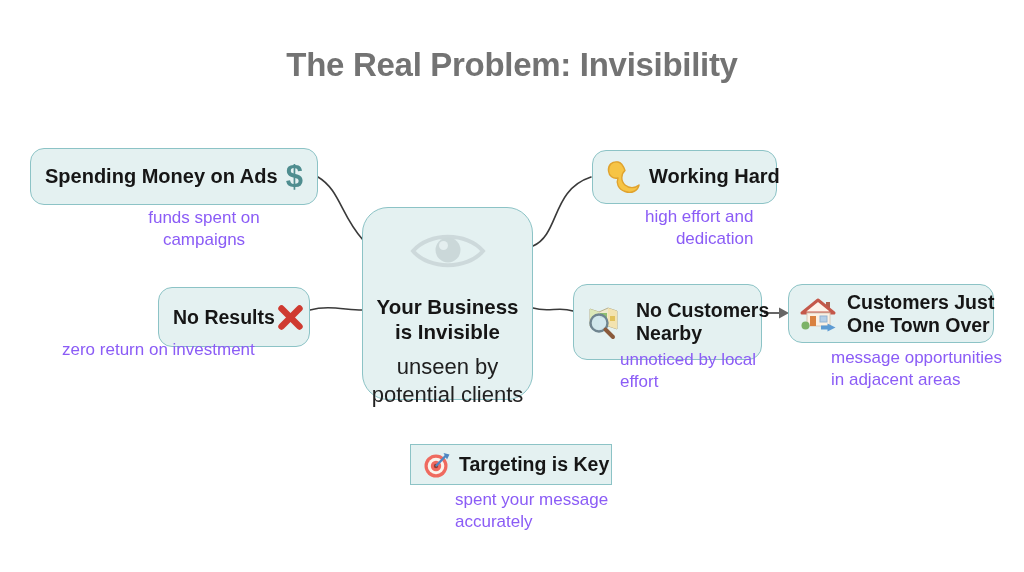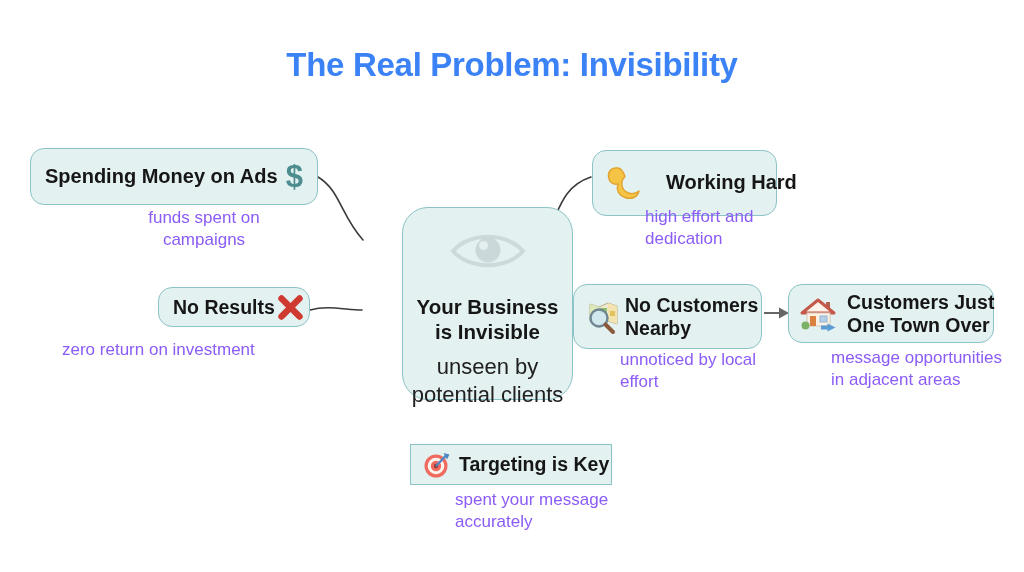--- a/index.html
+++ b/index.html
@@ -2,21 +2,21 @@
 <html><head>
 <meta charset="utf-8">
 <style>
   html,body { margin:0; padding:0; background:#ffffff; }
   body { font-family:"Liberation Sans", sans-serif; }
   .canvas { position:relative; width:1024px; height:572px; background:#ffffff; overflow:hidden; }
 
   .title {
     position:absolute; top:46px; left:0; width:100%;
     margin:0; text-align:center;
-    font-size:33px; font-weight:bold; color:#3b82f6; letter-spacing:-0.3px;
+    font-size:33px; font-weight:bold; color:#737373; letter-spacing:-0.3px;
   }
 
   .connectors { position:absolute; left:0; top:0; width:1024px; height:572px; pointer-events:none; }
   .connectors path.link { fill:none; stroke:#3a3a3a; stroke-width:1.6; stroke-linecap:round; }
   .connectors .arrow-line { fill:none; stroke:#666666; stroke-width:2; }
   .connectors .arrow-head { fill:#666666; }
 
   .node {
     position:absolute; box-sizing:border-box;
     background:#e4f1f1; border:1.6px solid #8cc3c6; border-radius:14px;
@@ -28,38 +28,38 @@
   }
   .sub {
     position:absolute; font-size:17px; color:#8b5cf6;
     white-space:pre; line-height:1.28;
   }
 
   #node-spending  { left:30px;  top:148px; width:288px; height:57px; }
   #node-spending .dollar { font-size:31px; font-weight:bold; color:#4e8d8f; margin-left:auto; line-height:1; }
   #sub-spending   { left:104px; top:207px; width:200px; text-align:center; }
 
-  #node-no-results { left:158px; top:287px; width:152px; height:40px; padding:0 11px 0 14px; }
+  #node-no-results { left:158px; top:287px; width:152px; height:60px; padding:0 11px 0 14px; }
   #node-no-results .label { font-size:19.5px; }
   #node-no-results .icon { margin-left:auto; display:flex; }
   #sub-no-results  { left:62px;  top:339px; }
 
   #node-central {
     left:362px; top:207px; width:171px; height:193px;
     border-radius:26px; flex-direction:column; justify-content:flex-start;
-    padding:20px 6px 0 6px; gap:0; text-align:center;margin-left:40px;
+    padding:20px 6px 0 6px; gap:0; text-align:center;
   }
   #node-central .eye-wrap { opacity:0.32; height:46px; display:flex; }
   #node-central .label { margin-top:20px; font-size:20.5px; line-height:1.22; }
   #node-central .central-sub { margin-top:9px; font-size:22px; color:#202020; white-space:pre; line-height:1.25; }
 
-  #node-working-hard { left:592px; top:150px; width:185px; height:66px; padding:0 12px; gap:25px; }
-  #sub-working-hard  { left:645px; top:206px; }
+  #node-working-hard { left:592px; top:150px; width:185px; height:54px; padding:0 12px; gap:8px; }
+  #sub-working-hard  { left:645px; top:206px;text-align:right; }
 
-  #node-no-customers { left:573px; top:284px; width:189px; height:65px; padding:0 10px; gap:1px; }
+  #node-no-customers { left:573px; top:284px; width:189px; height:76px; padding:0 10px; gap:12px; }
   #node-no-customers .label { font-size:19.5px; }
   #sub-no-customers  { left:620px; top:349px; }
 
   #node-customers { left:788px; top:284px; width:206px; height:59px; padding:16px 10px; gap:8px; }
   #node-customers .label { font-size:19.5px; }
   #sub-customers  { left:831px; top:347px; }
 
   #node-targeting { left:410px; top:444px; width:202px; height:41px; border-radius:0; padding:0 12px; gap:8px; }
   #node-targeting .label { font-size:19.5px; }
   #sub-targeting  { left:455px; top:489px; }

